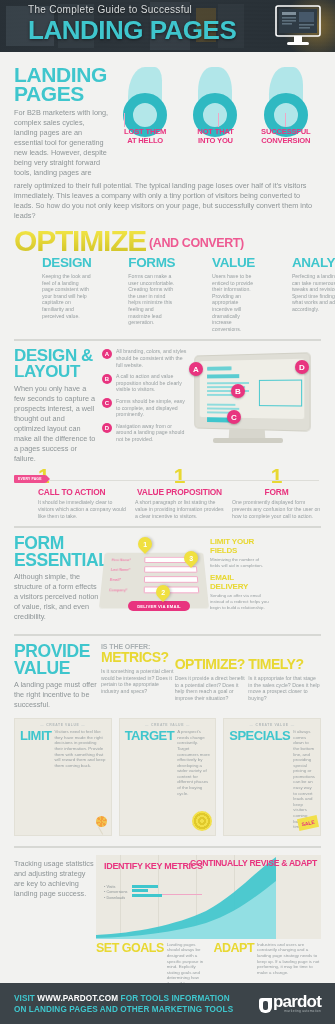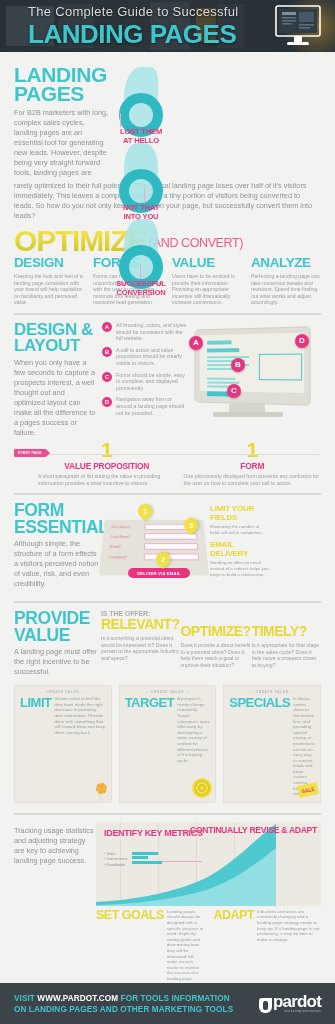--- a/index.html
+++ b/index.html
@@ -23,21 +23,21 @@
     opacity: .97;
   }
   .hdr-sq { position:absolute; opacity:.30; }
   .hdr-s1 { left:6px; top:6px; width:48px; height:40px; background:#5d6a73; }
   .hdr-s2 { left:58px; top:4px; width:36px; height:44px; background:#47525a; }
   .hdr-s3 { left:150px; top:2px; width:40px; height:48px; background:#4c5760; }
   .hdr-s4 { left:196px; top:8px; width:20px; height:34px; background:#6f5a2a; opacity:.5;}
   .hdr-s5 { left:218px; top:4px; width:26px; height:44px; background:#3f4951; }
   .header-text { position: absolute; left: 28px; top: 4px; z-index: 3; }
   .header-sub {
-    color: #d9dcdd; font-size: 13px; letter-spacing: .3px; font-weight: 400;
+    color: #d9dcdd; font-size: 10px; letter-spacing: .3px; font-weight: 400;
     text-shadow: 0 1px 2px rgba(0,0,0,.6);
   }
   .header-title {
     color: #3fc6cd; font-size: 26px; font-weight: 700; letter-spacing: -.5px;
     line-height: 28px; margin-top: 1px;
     text-shadow: 0 1px 3px rgba(0,0,0,.5);
   }
   .header-monitor { position:absolute; right:14px; top:5px; z-index:3; }
   .hdr-gold { position:absolute; right:0; top:0; width:60px; height:52px;
     background: radial-gradient(circle at 70% 50%, rgba(196,150,50,.55), rgba(40,48,54,0) 70%); }
@@ -51,21 +51,21 @@
   .body-sm { color: #8e9597; font-size: 7.3px; line-height: 10px; }
   .body-xs { color: #9aa1a3; font-size: 5.2px; line-height: 6.6px; }
   .body-xxs { color: #9aa1a3; font-size: 4.4px; line-height: 5.6px; }
 
   
   .lp { display:flex; padding: 9px 14px 0 14px; }
   .lp-left { width: 96px; }
   .lp-left h2 { font-size: 21px; line-height: 19px; }
   .lp-left p { margin-top: 5px; }
   .lp-right { flex:1; position:relative; height:96px; }
-  .persons { display:flex; justify-content:space-around; padding-top:2px;flex-direction:column; }
+  .persons { display:flex; justify-content:space-around; padding-top:2px; }
   .person { width:62px; position:relative; height:76px; }
   .silh {
     position:absolute; left:50%; transform:translateX(-50%); top:0;
     width:34px; height:60px; background:#9fe3e6; opacity:.85;
     border-radius: 16px 16px 4px 4px;
   }
   .silh.a { background:#a8e5e8; border-radius: 50% 22% 40% 16%; }
   .silh.b { background:#a6e4e7; border-radius: 40% 40% 18% 18%; }
   .silh.c { background:#a6e4e7; border-radius: 46% 30% 20% 20%; }
   .ring {
@@ -78,24 +78,24 @@
   .leader { position:absolute; width:1px; height:14px; background:#f0a7c6; bottom:16px; }
   .lp-wide { padding: 3px 14px 0 14px; }
 
   
   .optimize-row { padding: 6px 14px 0 14px; display:flex; align-items:flex-end; }
   .optimize {
     font-size: 30px; font-weight: 700; letter-spacing: -1.2px; line-height: 27px;
     background: linear-gradient(180deg,#f4e94a 0%, #e7d83a 45%, #cfc327 100%);
     -webkit-background-clip: text; background-clip: text; color: transparent;
   }
-  .andconvert { color:#ee5a92; font-size:12.5px; font-weight:400; letter-spacing:-.4px;
+  .andconvert { color:#ee5a92; font-size:12.5px; font-weight:700; letter-spacing:-.4px;
     margin-left:3px; margin-bottom:4px; }
   .four-cols { display:flex; padding: 1px 14px 0 14px; gap: 9px; }
-  .four-cols .col { flex:1; }
+  .four-cols .col { flex:1;margin-left:28px; }
   .four-cols h3 { color:#3fc6cd; font-size:13.5px; font-weight:700; letter-spacing:-.4px; line-height:15px;}
   .four-cols p { margin-top:3px; }
 
   
   .dl { display:flex; padding: 7px 14px 0 14px; }
   .dl-left { width: 83px; }
   .dl-left h2 { font-size:17px; line-height:16px; }
   .dl-left p { margin-top:4px; }
   .dl-mid { width:90px; padding-left:5px; }
   .abcd { display:flex; margin-bottom:5px; }
@@ -374,20 +374,25 @@
       <div class="mbadge" style="left:44px; top:36px;">B</div>
       <div class="mbadge" style="left:40px; top:62px;">C</div>
       <div class="mbadge" style="left:108px; top:12px;">D</div>
     </div>
   </div>
 
   <div class="ones">
     <div class="ones-line"></div>
     <div class="ones-tag">EVERY PAGE</div>
     <div class="ones-row">
+      <div class="one-col c1">
+        <div class="one-num">1</div>
+        <div class="one-ttl">CALL TO ACTION</div>
+        <p class="body-xs">It should be immediately clear to visitors which action a company would like them to take.</p>
+      </div>
       <div class="one-col">
         <div class="one-num">1</div>
         <div class="one-ttl">VALUE PROPOSITION</div>
         <p class="body-xs">A short paragraph or list stating the value in providing information provides a clear incentive to visitors.</p>
       </div>
       <div class="one-col">
         <div class="one-num">1</div>
         <div class="one-ttl">FORM</div>
         <p class="body-xs">One prominently displayed form prevents any confusion for the user on how to complete your call to action.</p>
       </div>
@@ -433,21 +438,21 @@
 
   <div class="hr"></div>
 
   <div class="pv">
     <div class="pv-left">
       <h2 class="big">PROVIDE VALUE</h2>
       <p class="body-sm">A landing page must offer the right incentive to be successful.</p>
     </div>
     <div class="pv-col">
       <div class="pv-kicker">IS THE OFFER:</div>
-      <div class="pv-q">RELEVANT?</div>
+      <div class="pv-q">METRICS?</div>
       <p class="body-xs">Is it something a potential client would be interested in? Does it pertain to the appropriate industry and specs?</p>
     </div>
     <div class="pv-col" style="padding-top:14px;">
       <div class="pv-q">OPTIMIZE?</div>
       <p class="body-xs">Does it provide a direct benefit to a potential client? Does it help them reach a goal or improve their situation?</p>
     </div>
     <div class="pv-col" style="padding-top:14px;">
       <div class="pv-q">TIMELY?</div>
       <p class="body-xs">Is it appropriate for that stage in the sales cycle? Does it help move a prospect closer to buying?</p>
     </div>

